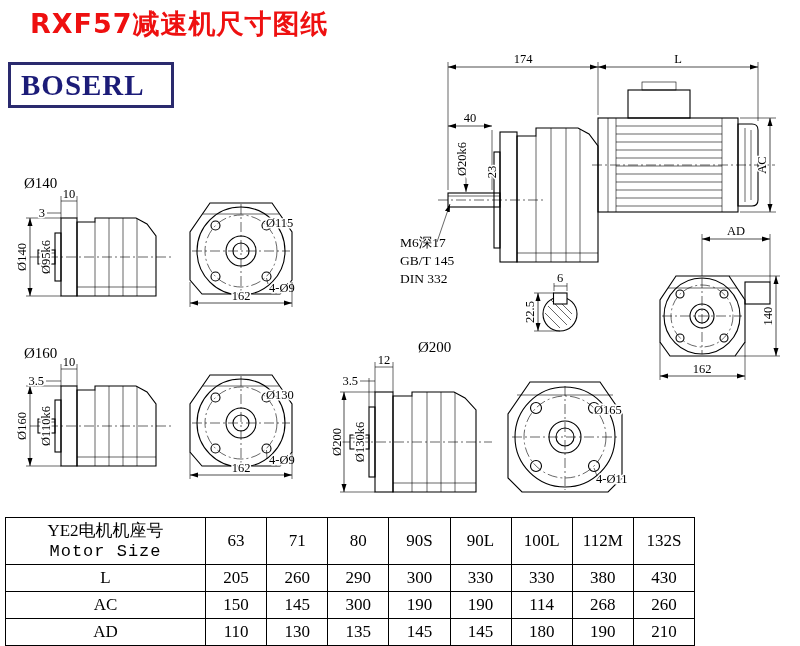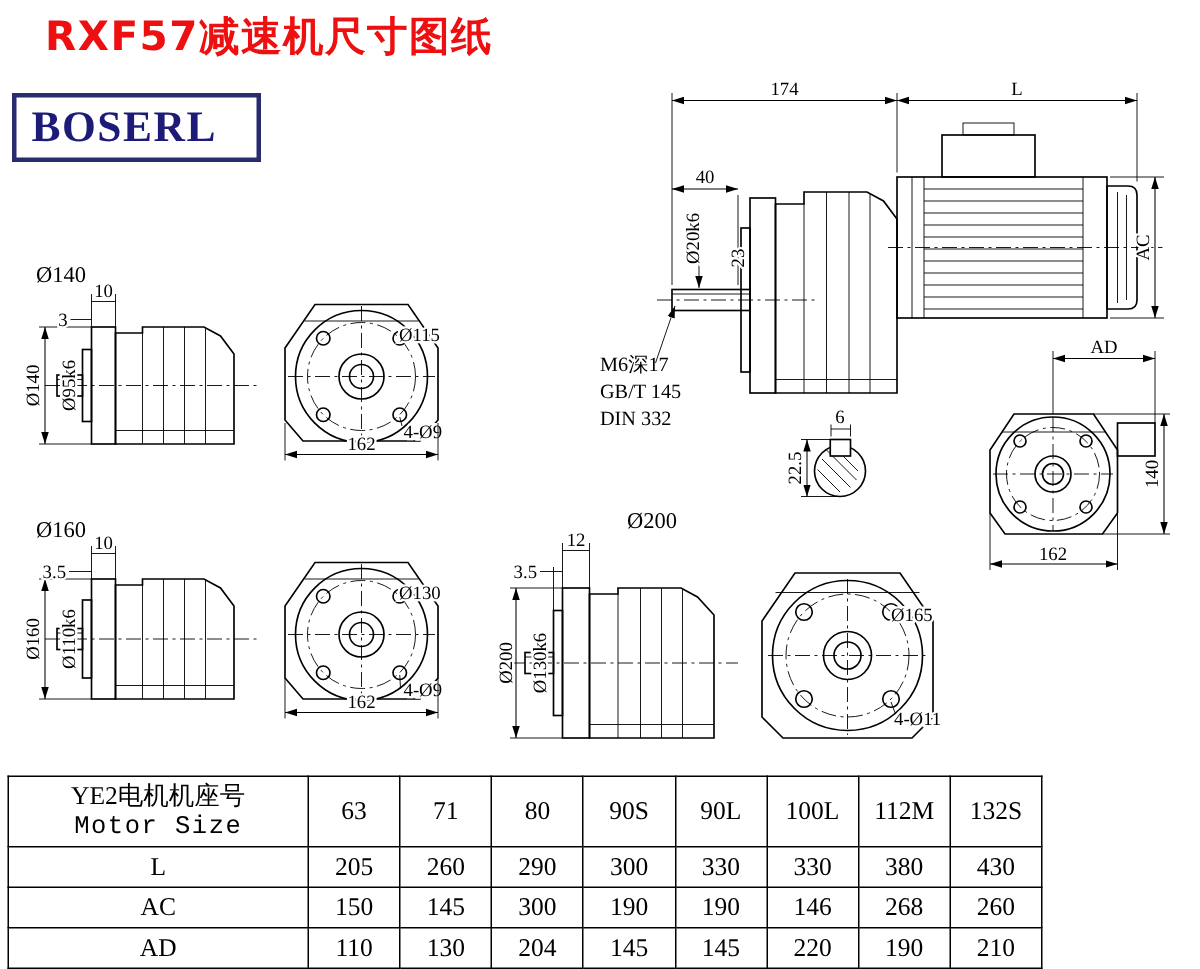--- a/index.html
+++ b/index.html
@@ -361,31 +361,31 @@
         <td>380</td>
         <td>430</td>
       </tr>
       <tr>
         <td>AC</td>
         <td>150</td>
         <td>145</td>
         <td>300</td>
         <td>190</td>
         <td>190</td>
-        <td>146</td>
+        <td>114</td>
         <td>268</td>
         <td>260</td>
       </tr>
       <tr>
         <td>AD</td>
         <td>110</td>
         <td>130</td>
-        <td>204</td>
+        <td>135</td>
         <td>145</td>
         <td>145</td>
-        <td>220</td>
+        <td>180</td>
         <td>190</td>
         <td>210</td>
       </tr>
     </tbody>
   </table>
 
 </div>
 
 </body></html>

